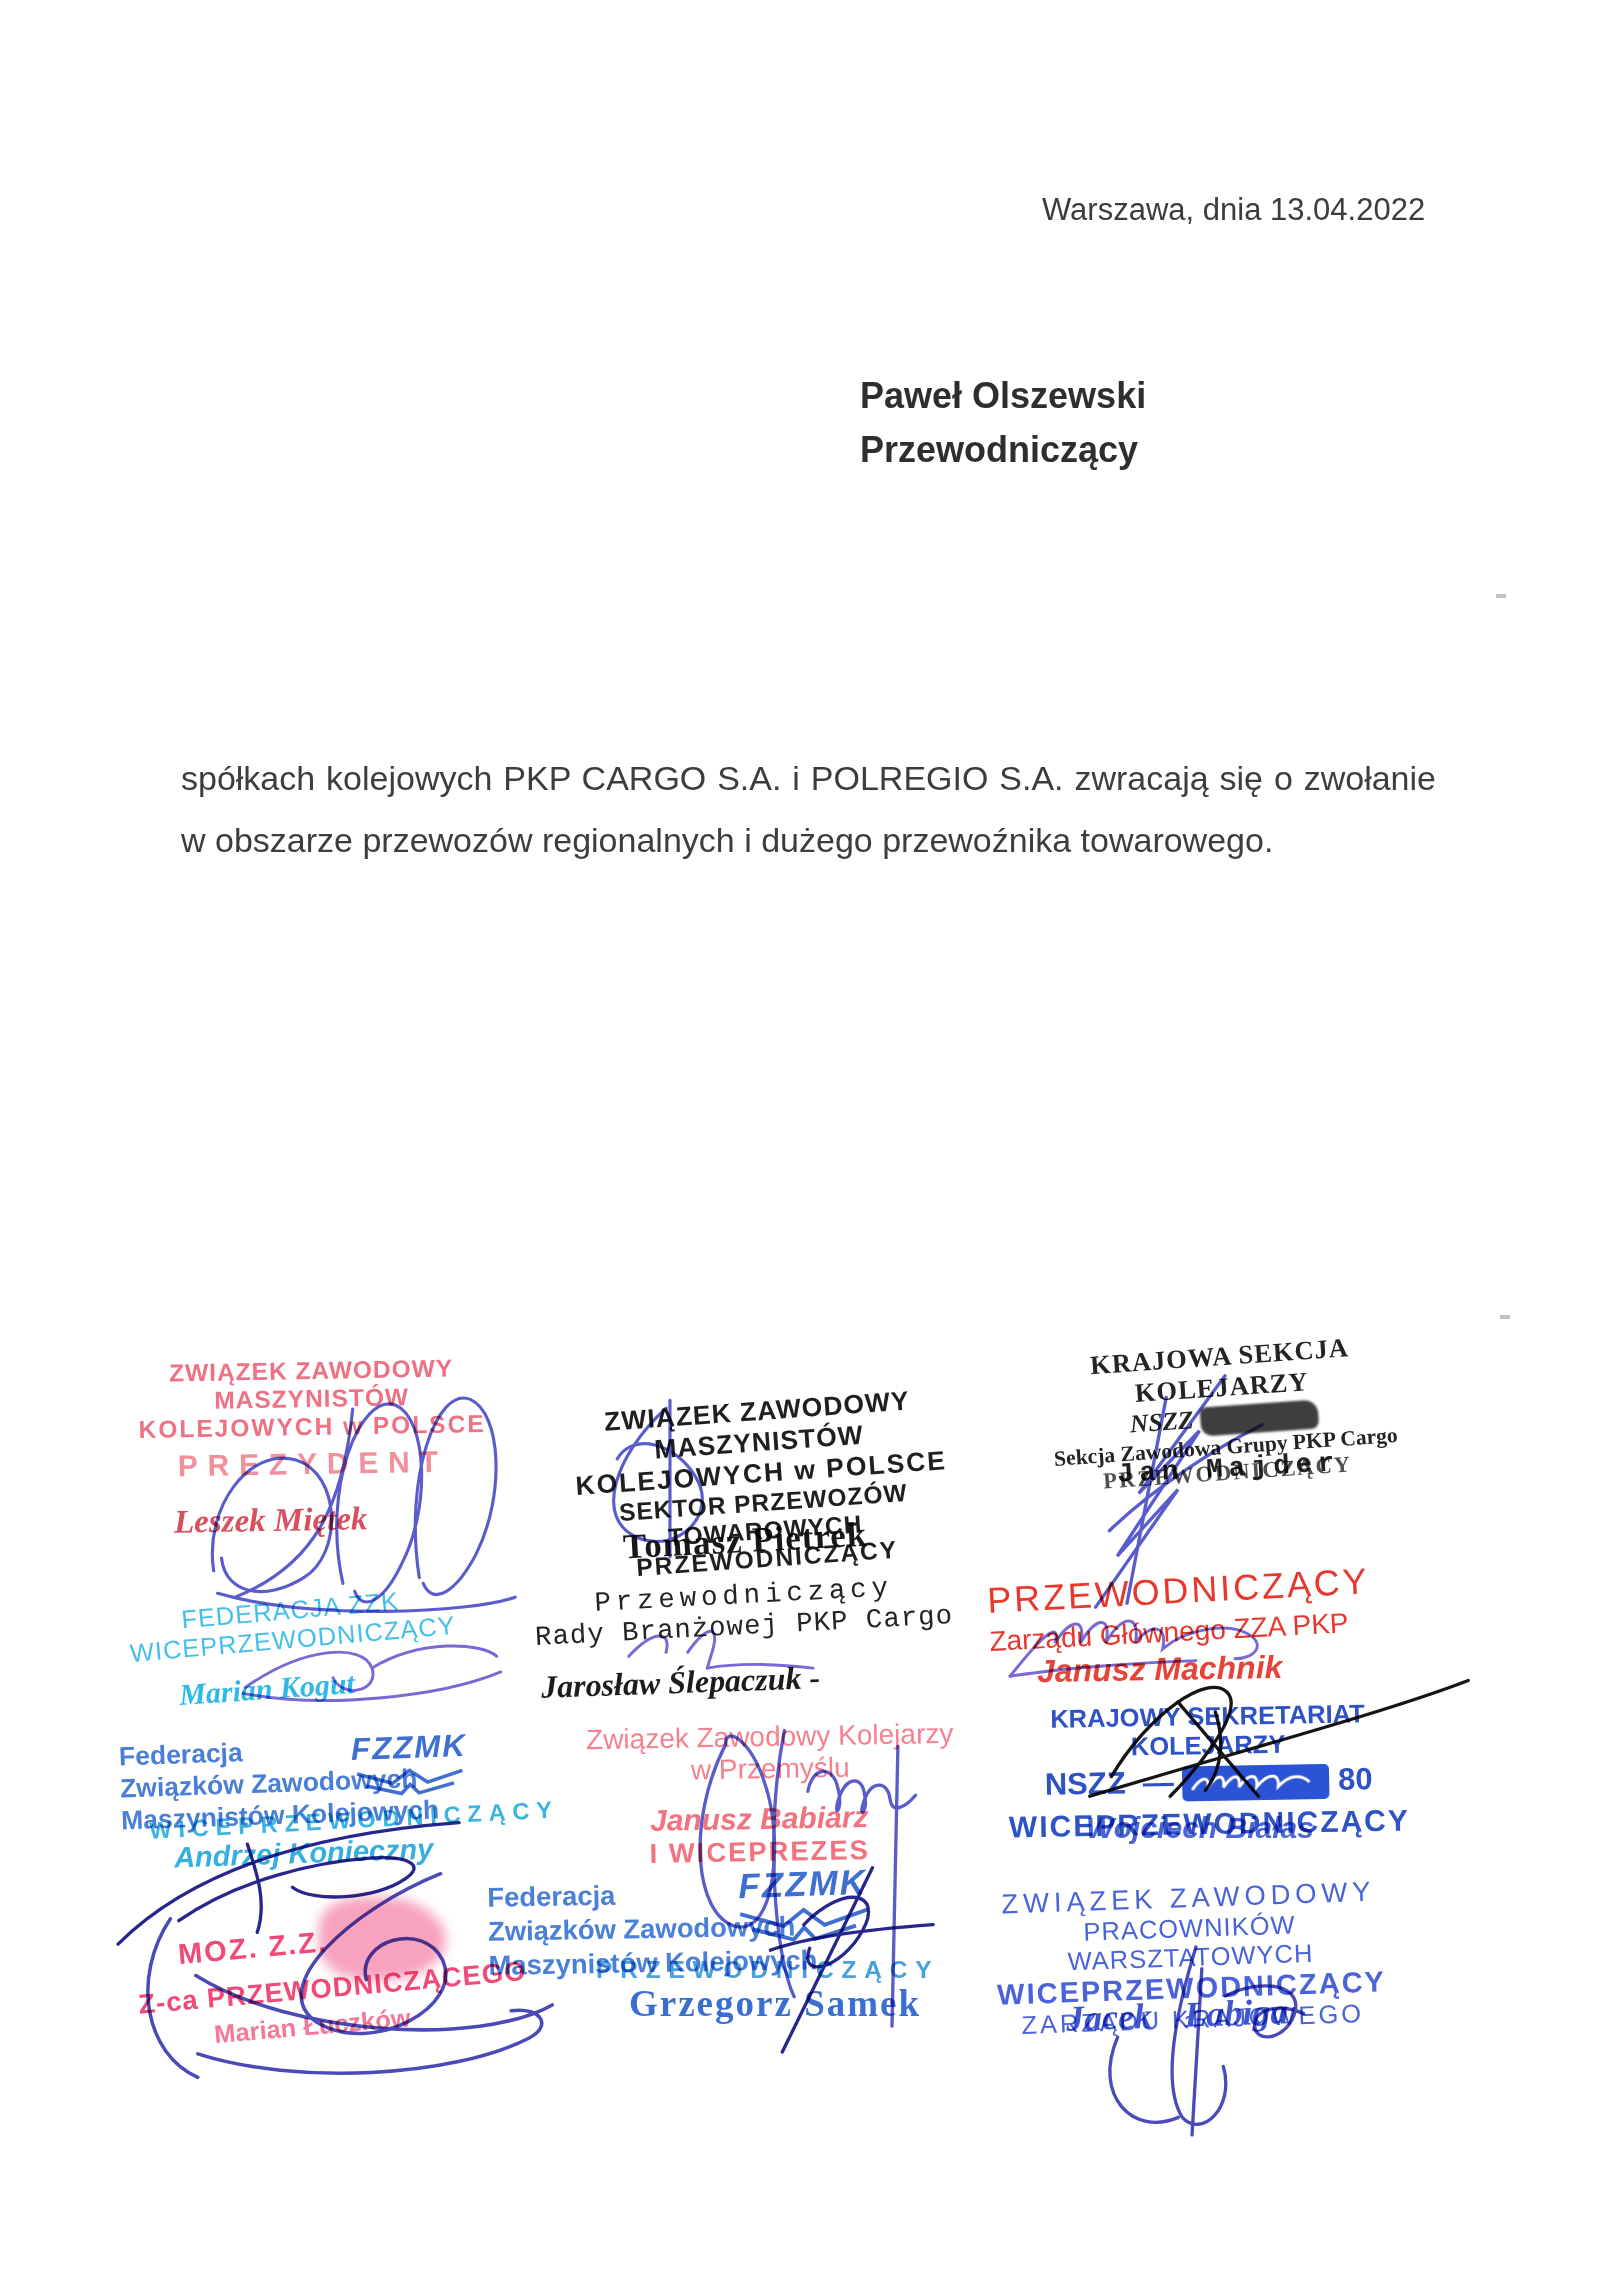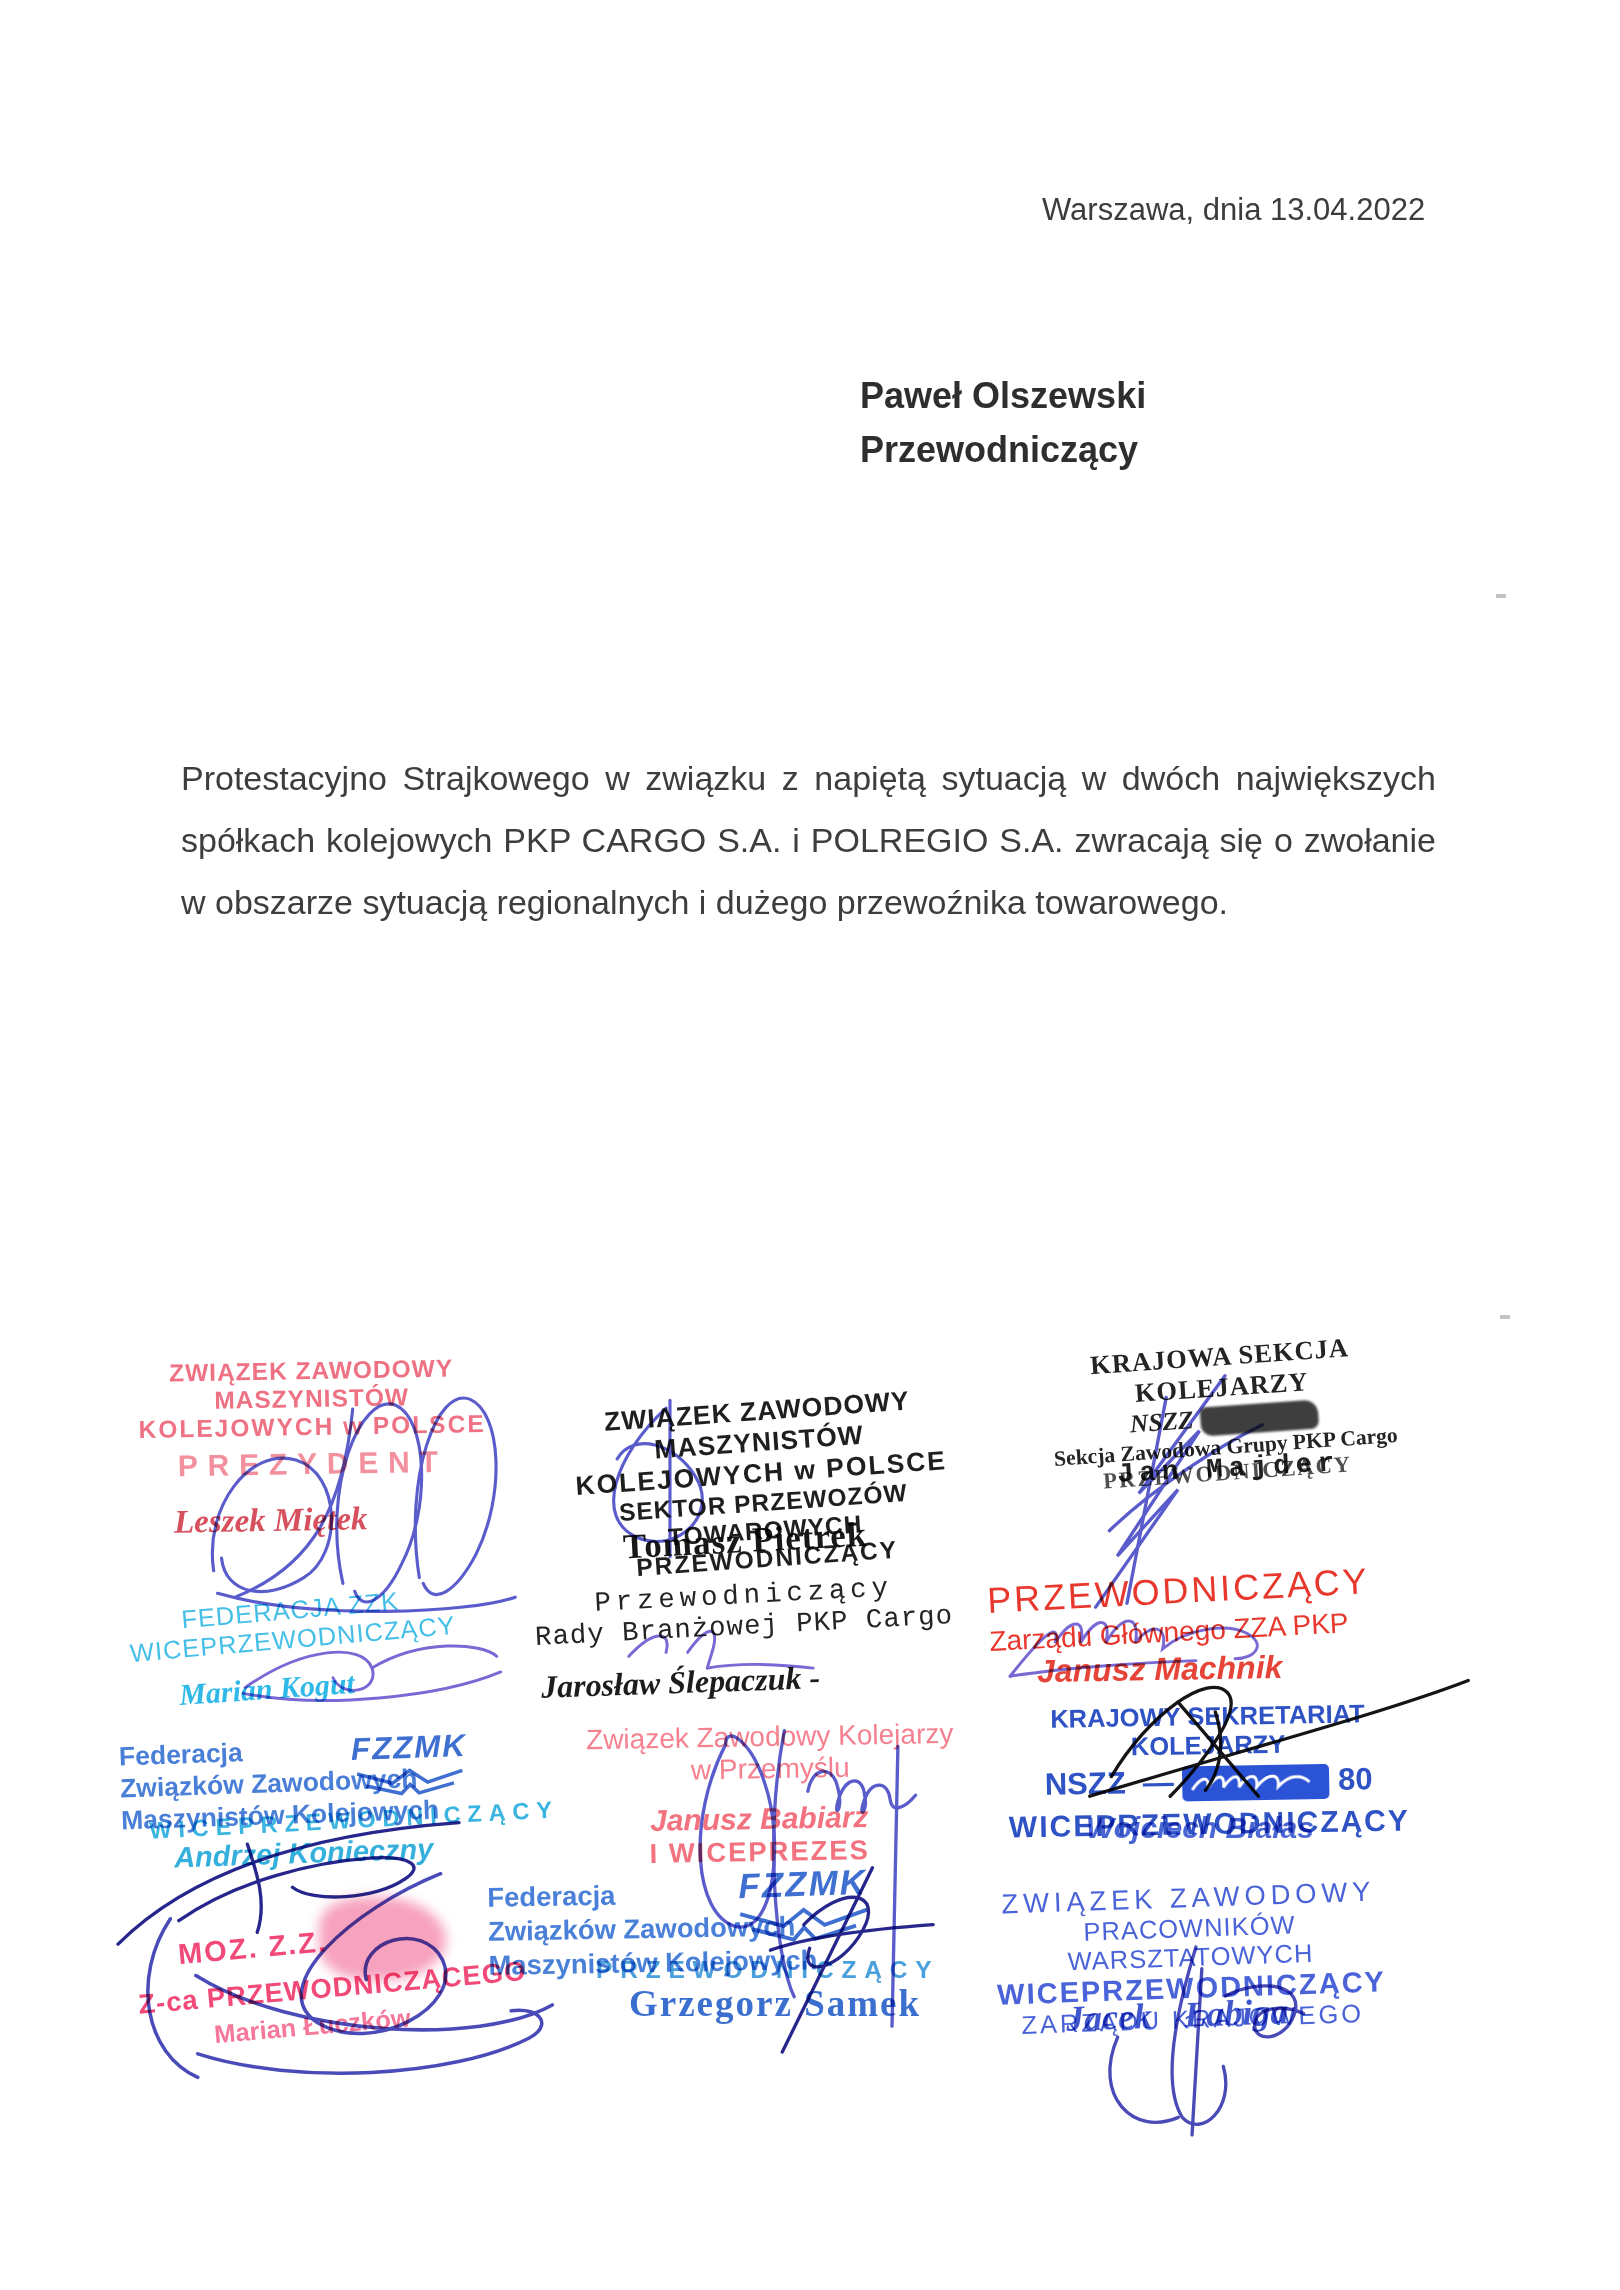--- a/index.html
+++ b/index.html
@@ -104,23 +104,22 @@
 <div id="page">
 
   <div class="abs dateline">Warszawa, dnia 13.04.2022</div>
 
   <div class="abs addr">
     <div>Paweł Olszewski</div>
     <div>Przewodniczący</div>
   </div>
 
   <div class="abs body-block">
-    <div class="body-line">Protestacyjno Strajkowego w związku z napiętą sytuacją w dwóch największych</div>
     <div class="body-line">spółkach kolejowych PKP CARGO S.A. i POLREGIO S.A. zwracają się o zwołanie</div>
-    <div class="body-line last">w obszarze sytuacją regionalnych i dużego przewoźnika towarowego.</div>
+    <div class="body-line last">w obszarze przewozów regionalnych i dużego przewoźnika towarowego.</div>
   </div>
 
 
   <div class="abs stamp st-zzmp ctr">
     <div class="l1">ZWIĄZEK ZAWODOWY MASZYNISTÓW</div>
     <div class="l2">KOLEJOWYCH w POLSCE</div>
     <div class="l3">PREZYDENT</div>
   </div>
   <div class="abs stamp nm-mietek">Leszek Miętek</div>
   <svg class="abs sig" style="left:196px;top:1370px" width="333" height="235" viewBox="0 0 340 240">

